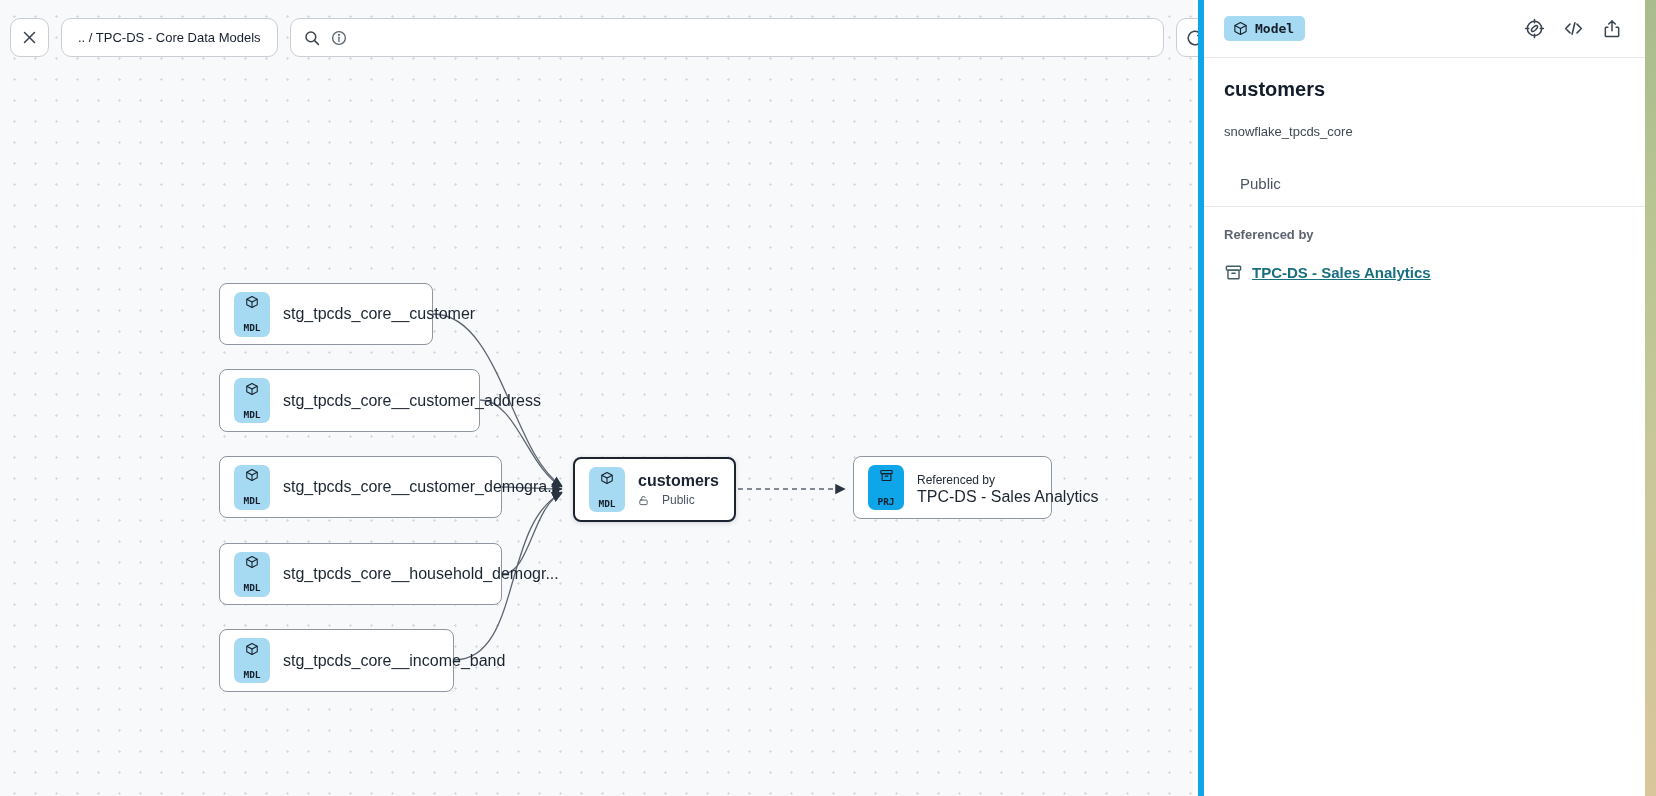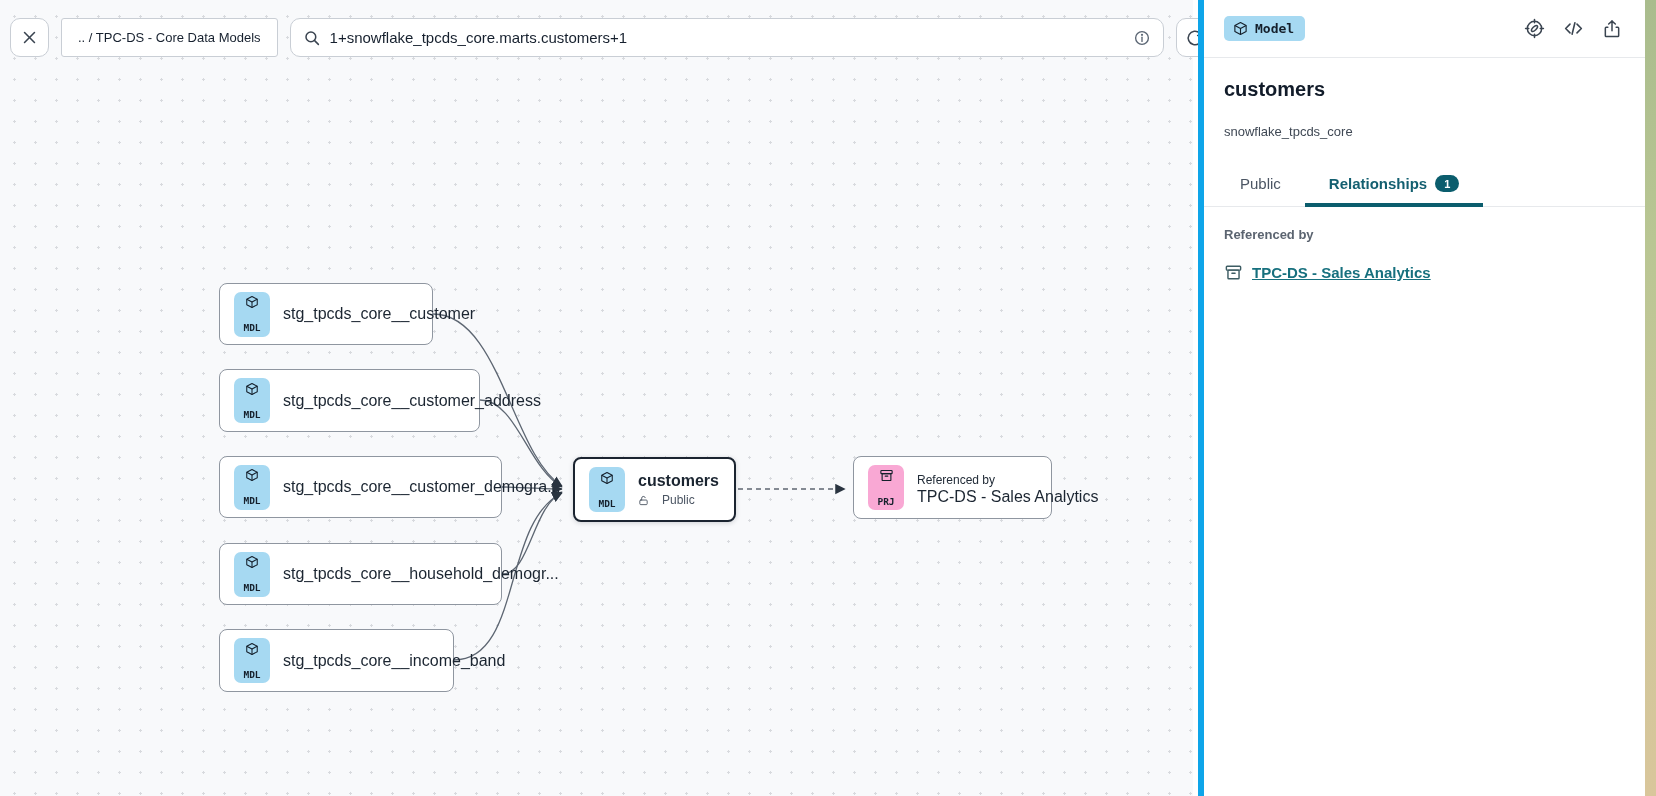--- a/index.html
+++ b/index.html
@@ -19,21 +19,21 @@
   .edges { position:absolute; left:0; top:0; width:1193px; height:796px; }
 
   
   .toolbar { position:absolute; left:10px; top:18px; display:flex; gap:12px; align-items:center; }
   .tool-btn {
     width:39px; height:39px; background:#fff; border:1px solid #c9ced5; border-radius:10px;
     display:flex; align-items:center; justify-content:center; cursor:pointer;
     color:#3a4450;
   }
   .crumb-box {
-    height:39px; background:#fff; border:1px solid #c9ced5; border-radius:3px;
+    height:39px; background:#fff; border:1px solid #c9ced5; border-radius:10px;
     display:flex; align-items:center; padding:0 16px; font-size:13px; color:#16202e;
     white-space:nowrap;
   }
   .search-box {
     width:874px; height:39px; background:#fff; border:1px solid #c9ced5; border-radius:10px;
     display:flex; align-items:center; padding:0 12px; gap:9px;
   }
   .search-box input {
     flex:1; border:none; outline:none; font-size:15px; color:#16202e; background:transparent;
     font-family:"Liberation Sans", sans-serif;
@@ -44,21 +44,21 @@
   .node {
     position:absolute; background:#fff; border:1px solid #8f96a0; border-radius:8px;
     display:flex; align-items:center; padding:0 14px; gap:13px; cursor:pointer;
   }
   .node.selected { border:2px solid #1b2430; box-shadow:0 1px 5px rgba(20,28,40,.18); }
   .node-icon {
     width:36px; height:45px; border-radius:7px; flex:0 0 auto;
     display:flex; flex-direction:column; align-items:center; justify-content:center; gap:13px;text-align:right;
   }
   .node-icon.mdl { background:#a6d9f2; }
-  .node-icon.prj { background:#f9a8d4; }
+  .node-icon.prj { background:#0ea5e9; }
   .node-icon .t { font-family:"DejaVu Sans Mono", monospace; font-size:9.5px; font-weight:bold; color:#15202c; }
   .node-label { font-size:16px; color:#1b2531; white-space:nowrap; }
   .node-sub { display:flex; align-items:center; gap:13px; font-size:12px; color:#4b5563; margin-top:3px; }
   .node-main .node-label { font-weight:bold; }
   .node-kicker { font-size:12px; color:#222c38; margin-bottom:3px; }
 
   
   .panel {
     position:absolute; left:1198px; top:0; width:484px; height:796px; background:#fff;
     border-left:6px solid #0ea5e9;
@@ -140,21 +140,20 @@
       <div class="crumb-box">
         <span>.. / TPC-DS - Core Data Models</span>
       </div>
       <div class="search-box">
         <span class="icon">
           <svg width="18" height="18" viewBox="0 0 24 24" stroke="#3a4450" stroke-width="2" fill="none" stroke-linecap="round">
               <circle cx="10.5" cy="10.5" r="6.5"></circle>
               <line x1="15.5" y1="15.5" x2="20.5" y2="20.5"></line>
             </svg>
         </span>
-        <input type="text" value="1+snowflake_tpcds_core.marts.customers+1" style="">
         <span class="icon">
           <svg width="18" height="18" viewBox="0 0 24 24" stroke="#5a6573" stroke-width="1.8" fill="none" stroke-linecap="round">
               <circle cx="12" cy="12" r="8.5"></circle>
               <line x1="12" y1="11" x2="12" y2="16.5"></line>
               <circle cx="12" cy="7.8" r="0.6" fill="#5a6573"></circle>
             </svg>
         </span>
       </div>
       <div class="tool-btn">
         <span class="icon">
@@ -315,24 +314,20 @@
 
     <div class="title-block">
       <div class="panel-title">customers</div>
       <div class="panel-subtitle">snowflake_tpcds_core</div>
     </div>
 
     <div class="tabs">
       <div class="tab">
         <span>Public</span>
       </div>
-      <div class="tab active">
-        <span>Relationships</span>
-        <span class="count-pill">1</span>
-      </div>
     </div>
 
     <div class="panel-body">
       <div class="section-label">Referenced by</div>
       <div class="ref-link-row">
         <span class="icon">
           <svg width="19" height="19" viewBox="0 0 24 24" stroke="#3d5c63" stroke-width="1.8" fill="none" stroke-linecap="round" stroke-linejoin="round">
               <rect x="3" y="4" width="18" height="5" rx="1"></rect>
               <rect x="5" y="9" width="14" height="11" rx="1"></rect>
               <line x1="10" y1="13" x2="14" y2="13"></line>

